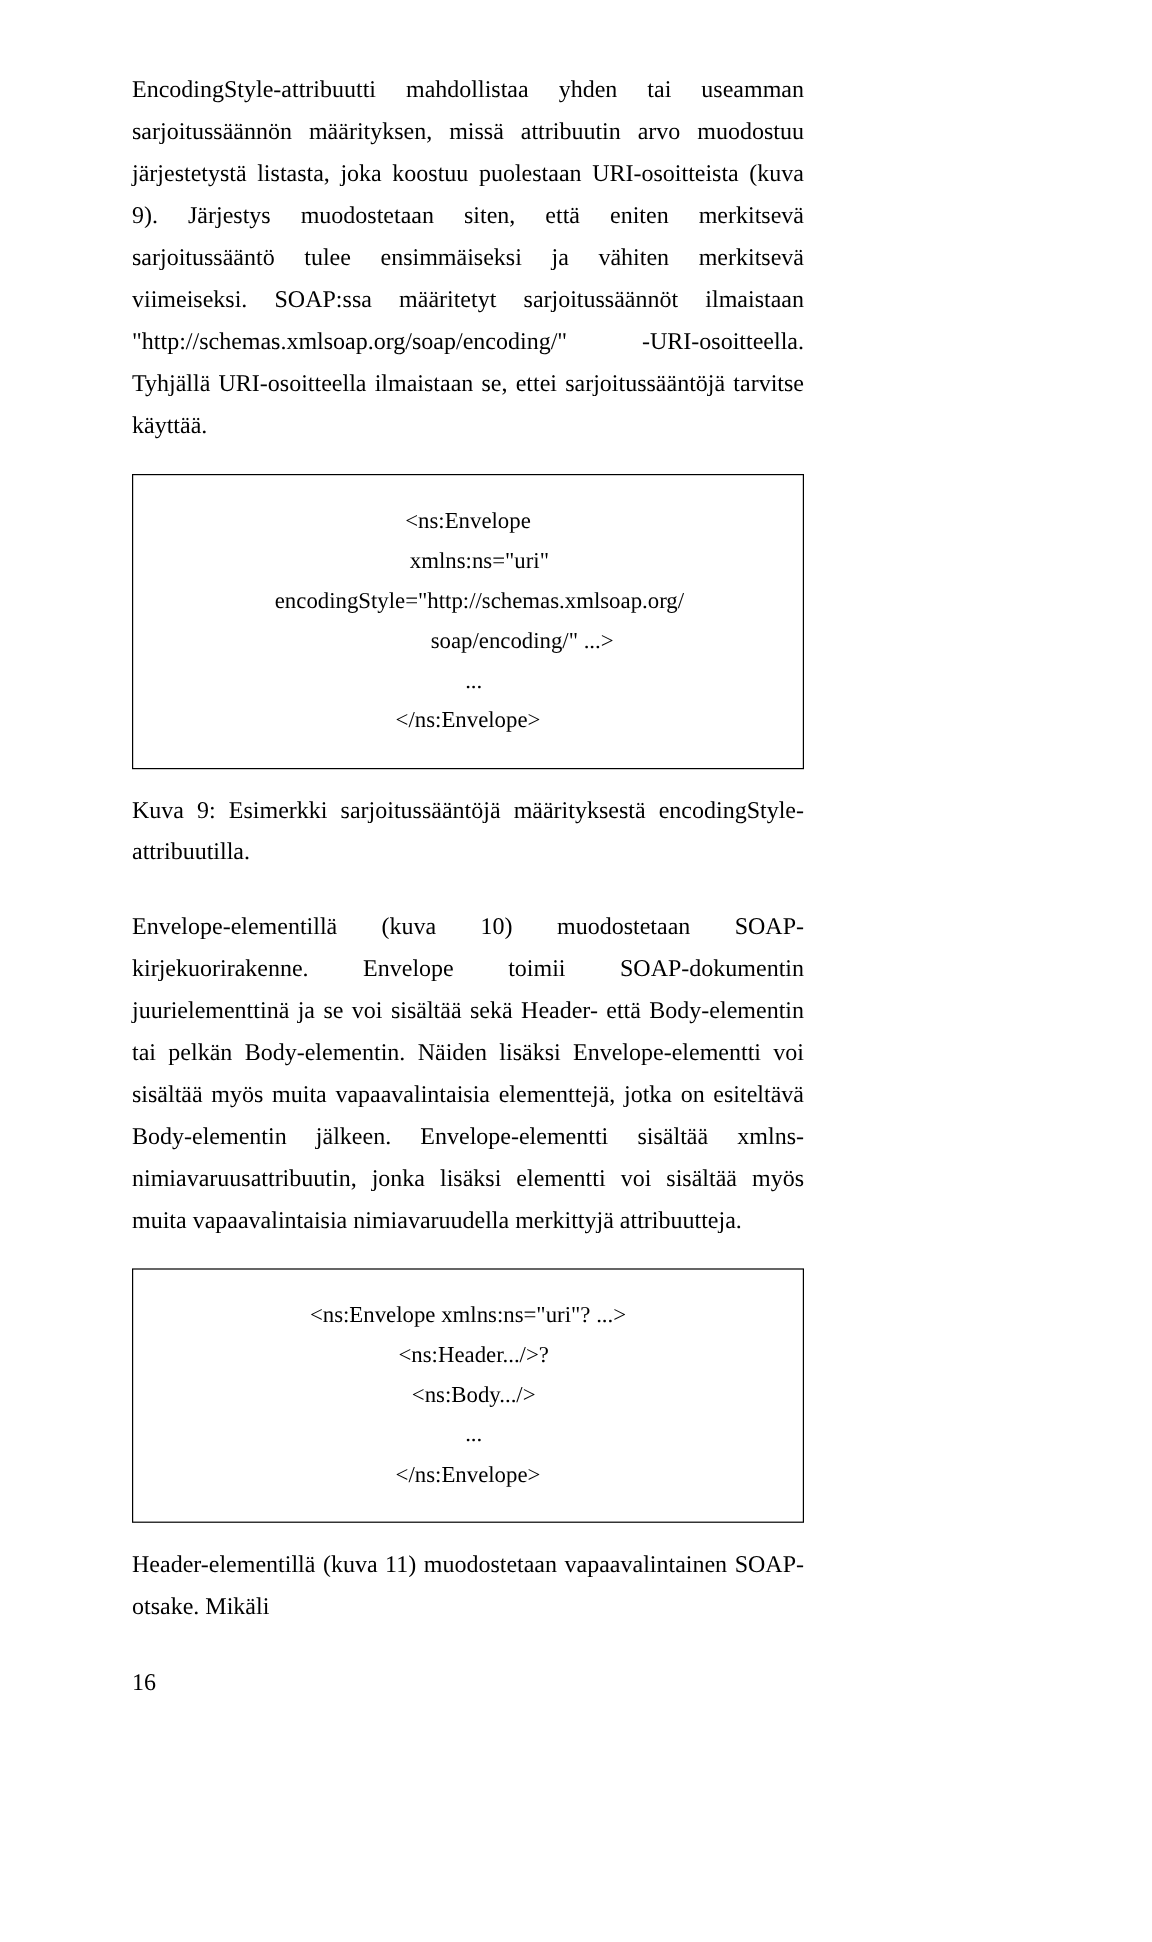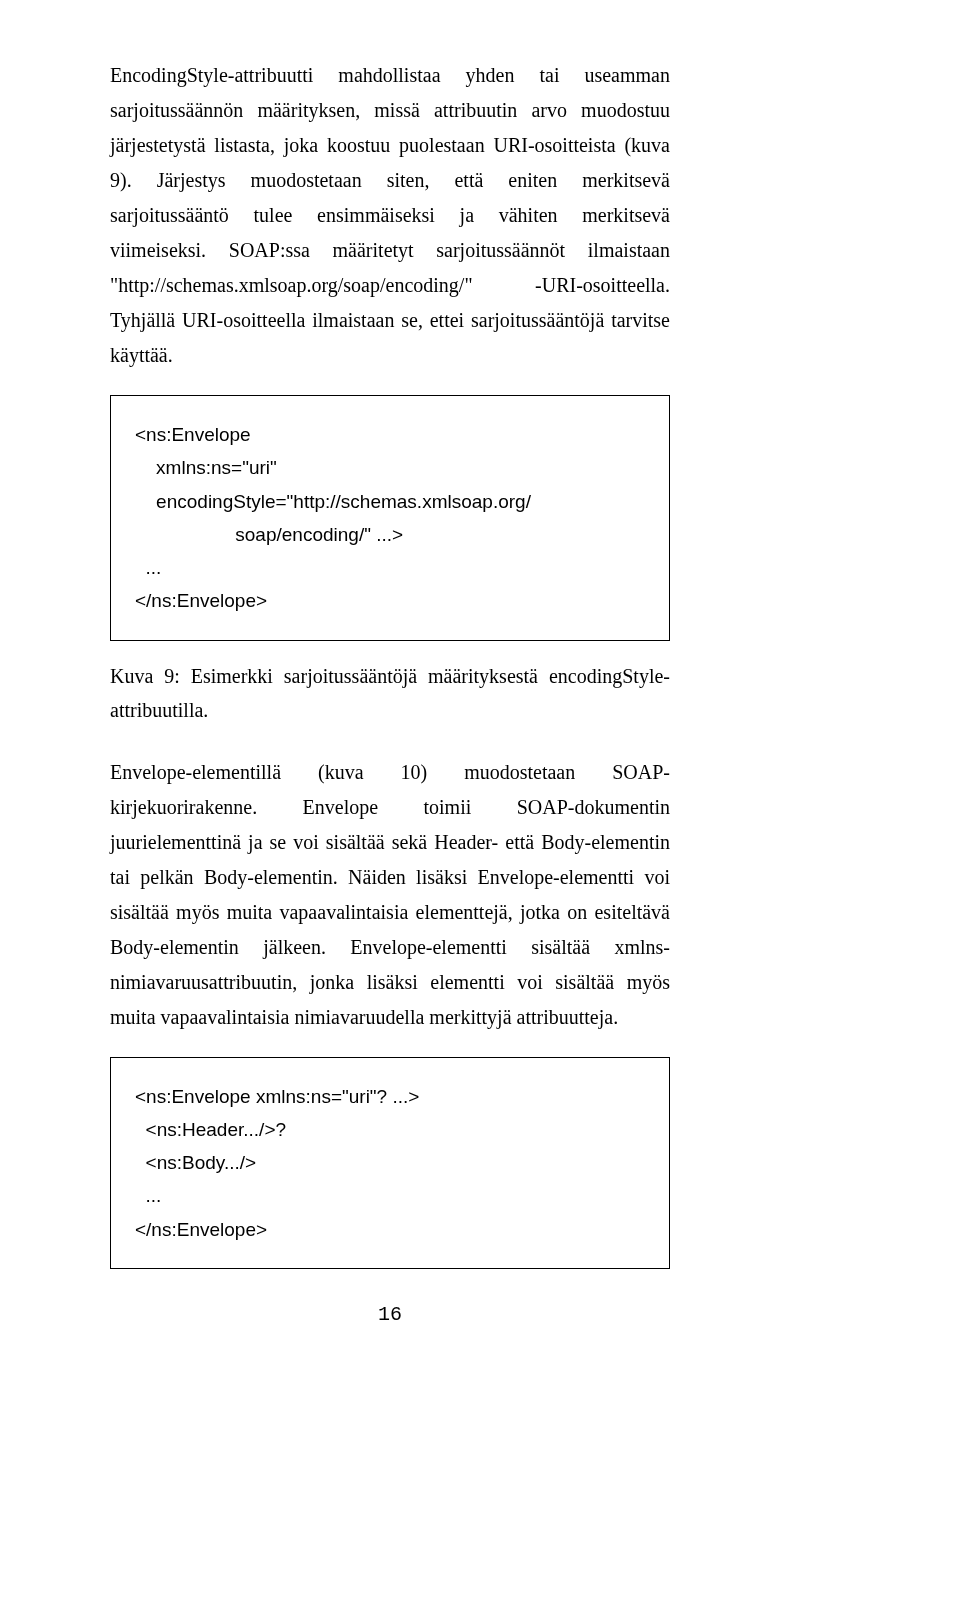--- a/index.html
+++ b/index.html
@@ -20,37 +20,37 @@
     line-height: 1.75;
     text-align: justify;
   }
   .body-text p {
     margin: 0 0 22px 0;
   }
   .code-box {
     border: 1px solid #000;
     padding: 22px 24px;
     margin: 10px 0 18px 0;
-    font-family: Liberation Sans, sans-serif;
+    font-family: Liberation Serif, serif;
     font-size: 19px;
     line-height: 1.75;
     white-space: pre;
     overflow: hidden;
+    text-align: center;
   }
   .caption {
     font-size: 20px;
     line-height: 1.7;
     margin: 0 0 28px 0;
     text-align: justify;
   }
   .page-num {
-    text-align: center;
+    text-align: left;
     font-size: 20px;
     margin-top: 34px;
-    font-family: Liberation Mono, monospace;
   }
 </style>
 </head>
 <body>
 
 <div class="page">
 
   <div class="body-text">
     <p>EncodingStyle-attribuutti mahdollistaa yhden tai useamman sarjoitussäännön määrityksen, missä attribuutin arvo muodostuu järjestetystä listasta, joka koostuu puolestaan URI-osoitteista (kuva 9). Järjestys muodostetaan siten, että eniten merkitsevä sarjoitussääntö tulee ensimmäiseksi ja vähiten merkitsevä viimeiseksi. SOAP:ssa määritetyt sarjoitussäännöt ilmaistaan "http://schemas.xmlsoap.org/soap/encoding/" -URI-osoitteella. Tyhjällä URI-osoitteella ilmaistaan se, ettei sarjoitussääntöjä tarvitse käyttää.</p>
   </div>
@@ -68,16 +68,19 @@
     <p>Envelope-elementillä (kuva 10) muodostetaan SOAP-kirjekuorirakenne. Envelope toimii SOAP-dokumentin juurielementtinä ja se voi sisältää sekä Header- että Body-elementin tai pelkän Body-elementin. Näiden lisäksi Envelope-elementti voi sisältää myös muita vapaavalintaisia elementtejä, jotka on esiteltävä Body-elementin jälkeen. Envelope-elementti sisältää xmlns-nimiavaruusattribuutin, jonka lisäksi elementti voi sisältää myös muita vapaavalintaisia nimiavaruudella merkittyjä attribuutteja.</p>
   </div>
 
   <div class="code-box">&lt;ns:Envelope xmlns:ns="uri"? ...&gt;
   &lt;ns:Header.../&gt;?
   &lt;ns:Body.../&gt;
   ...
 &lt;/ns:Envelope&gt;</div>
 
 
+  <div class="body-text">
+    <p>Header-elementillä (kuva 11) muodostetaan vapaavalintainen SOAP-otsake. Mikäli</p>
+  </div>
 
   <div class="page-num">16</div>
 
 </div>
 
 </body></html>

